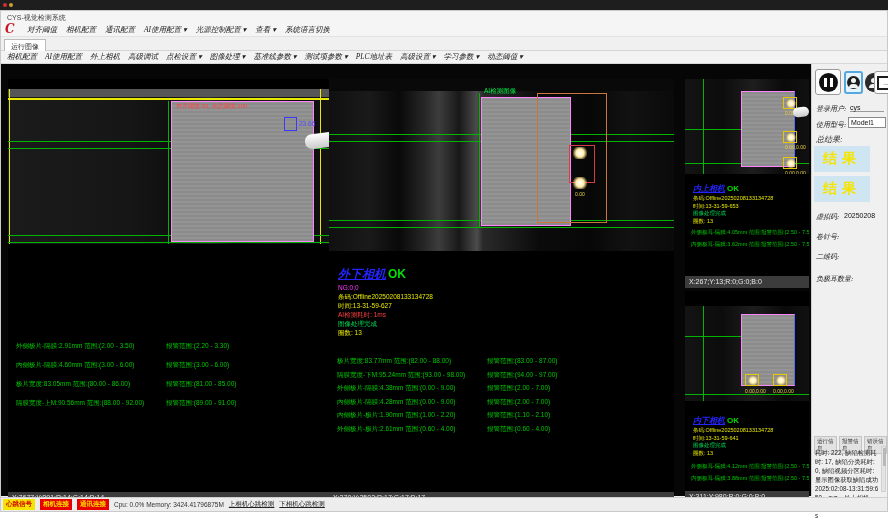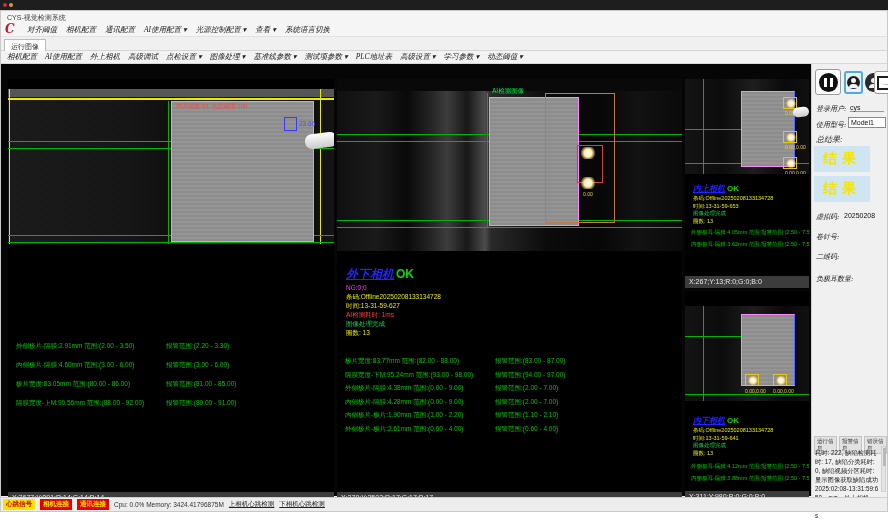--- a/index.html
+++ b/index.html
@@ -167,21 +167,21 @@
           <span class="m-alarm">报警范围:(81.00 - 85.00)</span>
         </div>
           <div class="m-row">
           <span class="m-text">隔膜宽度-上M:90.56mm 范围:(88.00 - 92.00)</span>
           <span class="m-alarm">报警范围:(89.00 - 91.00)</span>
         </div>
         </div>
       <div class="coord-bar">X:7677;Y:891;R:14;G:14;B:14</div>
     </div>
 
-    <div class="abs cam-view" style="left:336px;top:15px;width:345px;height:425px">
+    <div class="abs cam-view" style="left:328px;top:15px;width:345px;height:425px">
       <div class="photo photo-m" style="left:0;top:0;width:345px;height:172px">
         <div class="abs" style="left:0;top:0;width:345px;height:12px;background:#090909"></div>
         <div class="hline" style="left:0;top:55px;width:345px"></div>
         <div class="hline" style="left:0;top:62px;width:345px"></div>
         <div class="hline" style="left:0;top:141px;width:345px"></div>
         <div class="hline" style="left:0;top:148px;width:345px"></div>
         <div class="vline" style="left:150px;top:14px;height:135px"></div>
         <div class="cell" style="left:152px;top:18px;width:90px;height:129px"></div>
         <div class="ai-label" style="left:155px;top:8px">AI检测图像</div>
         <div class="orect" style="left:208px;top:14px;width:70px;height:130px"></div>

